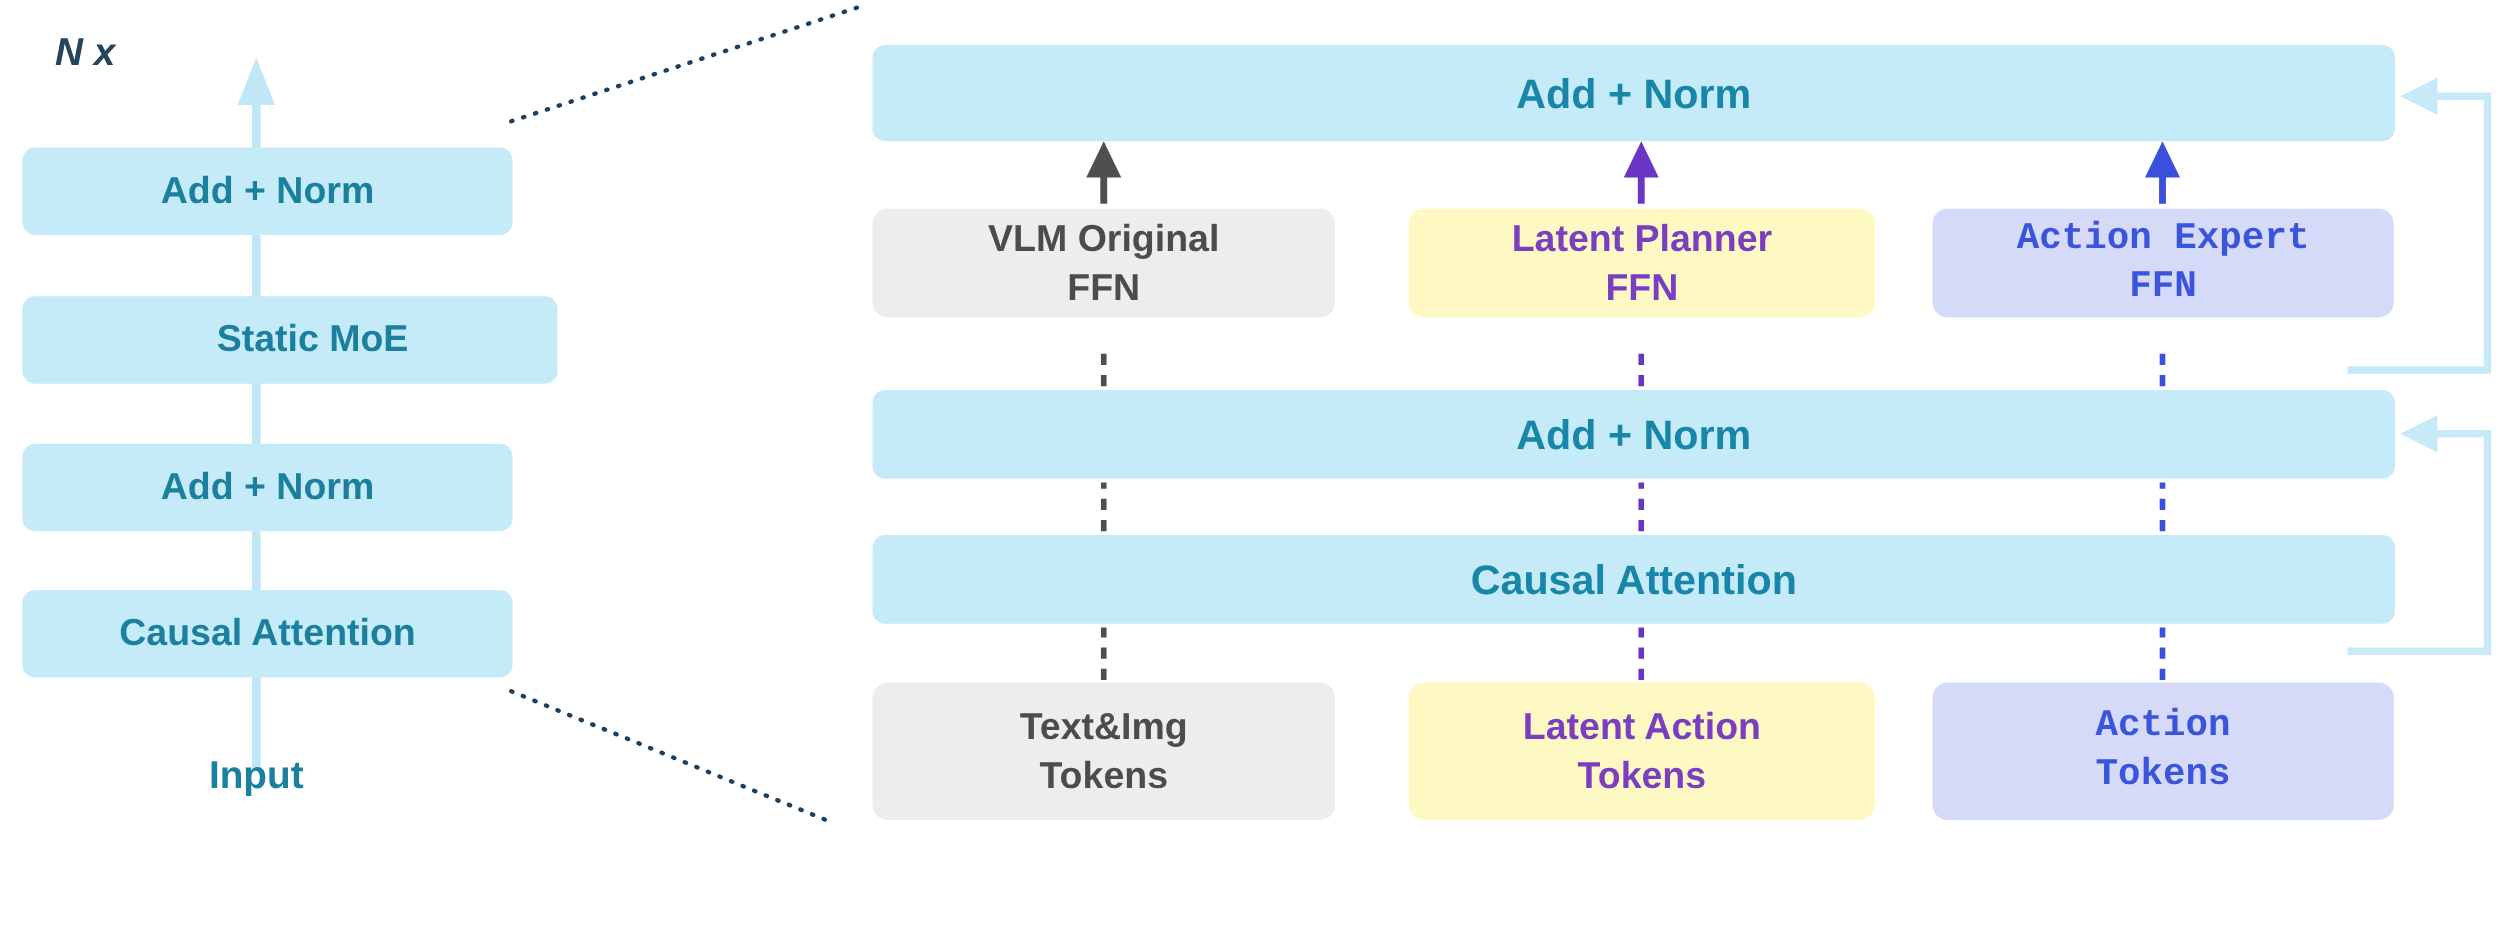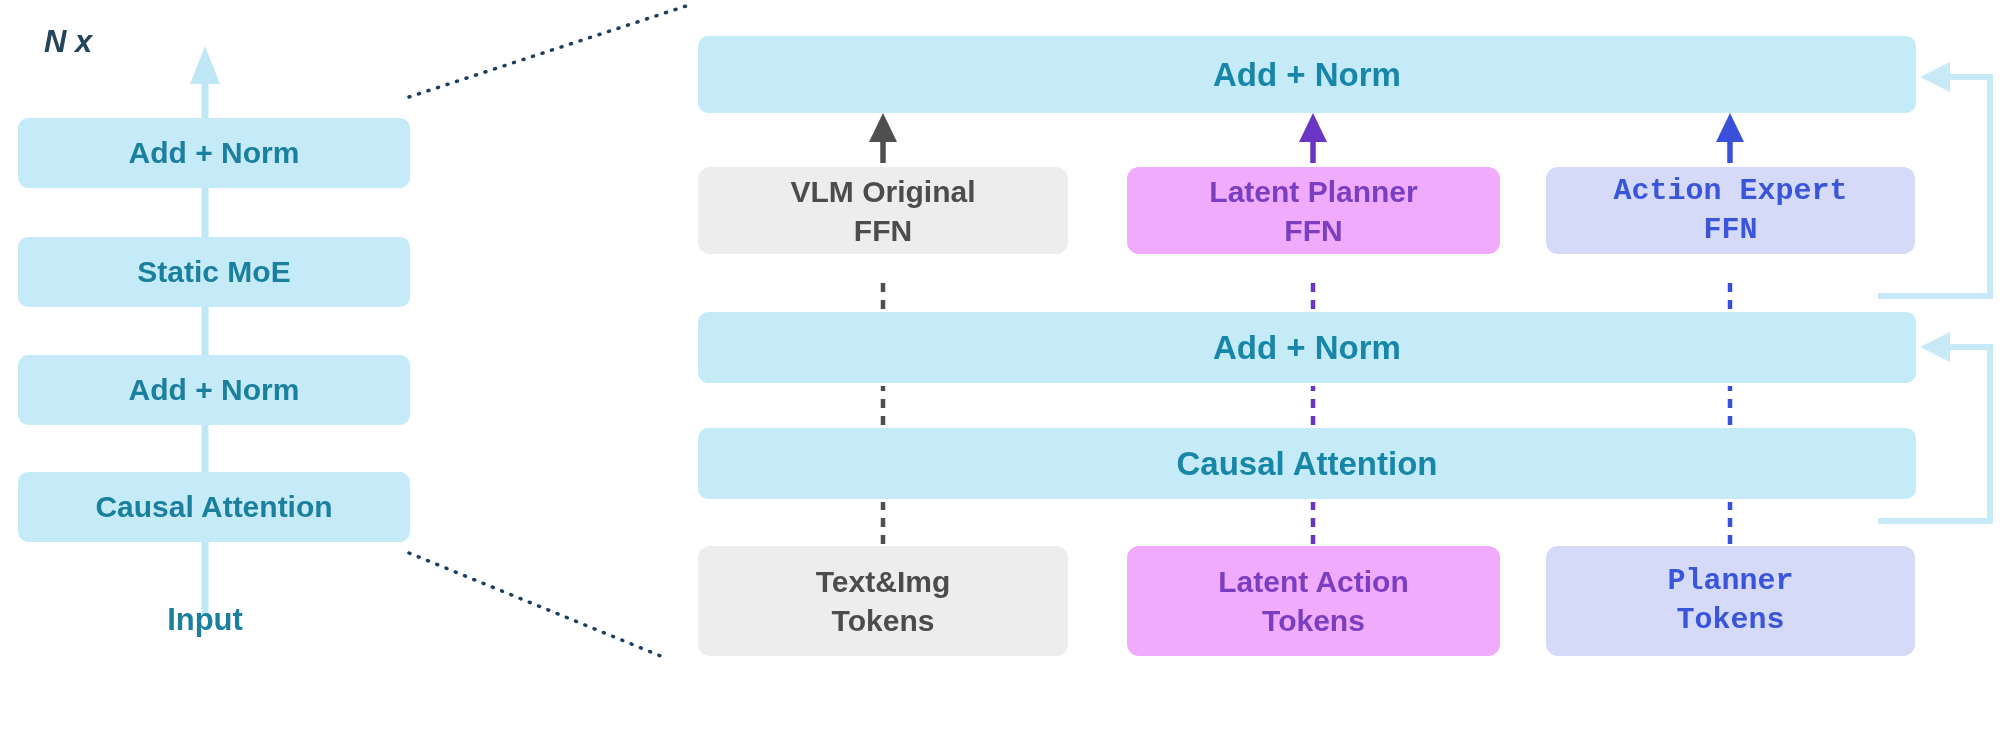--- a/index.html
+++ b/index.html
@@ -41,21 +41,21 @@
     background: #c5eaf8;
     border-radius: 10px;
     display: flex;
     align-items: center;
     justify-content: center;
     font-size: 30px;
     font-weight: bold;
     color: #1b7f9e;
   }
   .lblock-0 { top: 118px; }
-  .lblock-1 { top: 237px; }
+  .lblock-1 { top: 237px; padding-left: 36px; }
   .lblock-2 { top: 355px; }
   .lblock-3 { top: 472px; }
   .input-label {
     position: absolute;
     left: 100px; top: 602px;
     width: 210px;
     z-index: 3;
     text-align: center;
     font-size: 31px;
     font-weight: bold;
@@ -91,21 +91,21 @@
     font-weight: bold;
     line-height: 1.3;
     white-space: pre-line;
   }
   .col-a { left: 698px;  width: 370px; }
   .col-b { left: 1127px; width: 373px; }
   .col-c { left: 1546px; width: 369px; font-family: Liberation Mono, monospace; }
   .row-expert { top: 167px; height: 87px; }
   .row-token  { top: 546px; height: 110px; }
   .theme-gray   { background: #ededed; color: #4c4c4c; }
-  .theme-purple { background: #f0abfc; color: #7b3ec1; }
+  .theme-purple { background: #fef9c3; color: #7b3ec1; }
   .theme-blue   { background: #d4daf7; color: #3a55dc; }
   .caption {
     position: absolute;
     left: 698px; top: 686px;
     width: 1218px;
     z-index: 3;
     text-align: center;
     font-size: 36px;
     font-weight: bold;
     color: #6e6e6e;
@@ -166,17 +166,17 @@
   <div class="cell col-c row-expert theme-blue">Action Expert
 FFN</div>
 
   <div class="bar bar-mid">Add + Norm</div>
   <div class="bar bar-attn">Causal Attention</div>
 
   <div class="cell col-a row-token theme-gray">Text&amp;Img
 Tokens</div>
   <div class="cell col-b row-token theme-purple">Latent Action
 Tokens</div>
-  <div class="cell col-c row-token theme-blue">Planner
+  <div class="cell col-c row-token theme-blue">Action
 Tokens</div>
 
 
 </div>
 
 </body></html>

